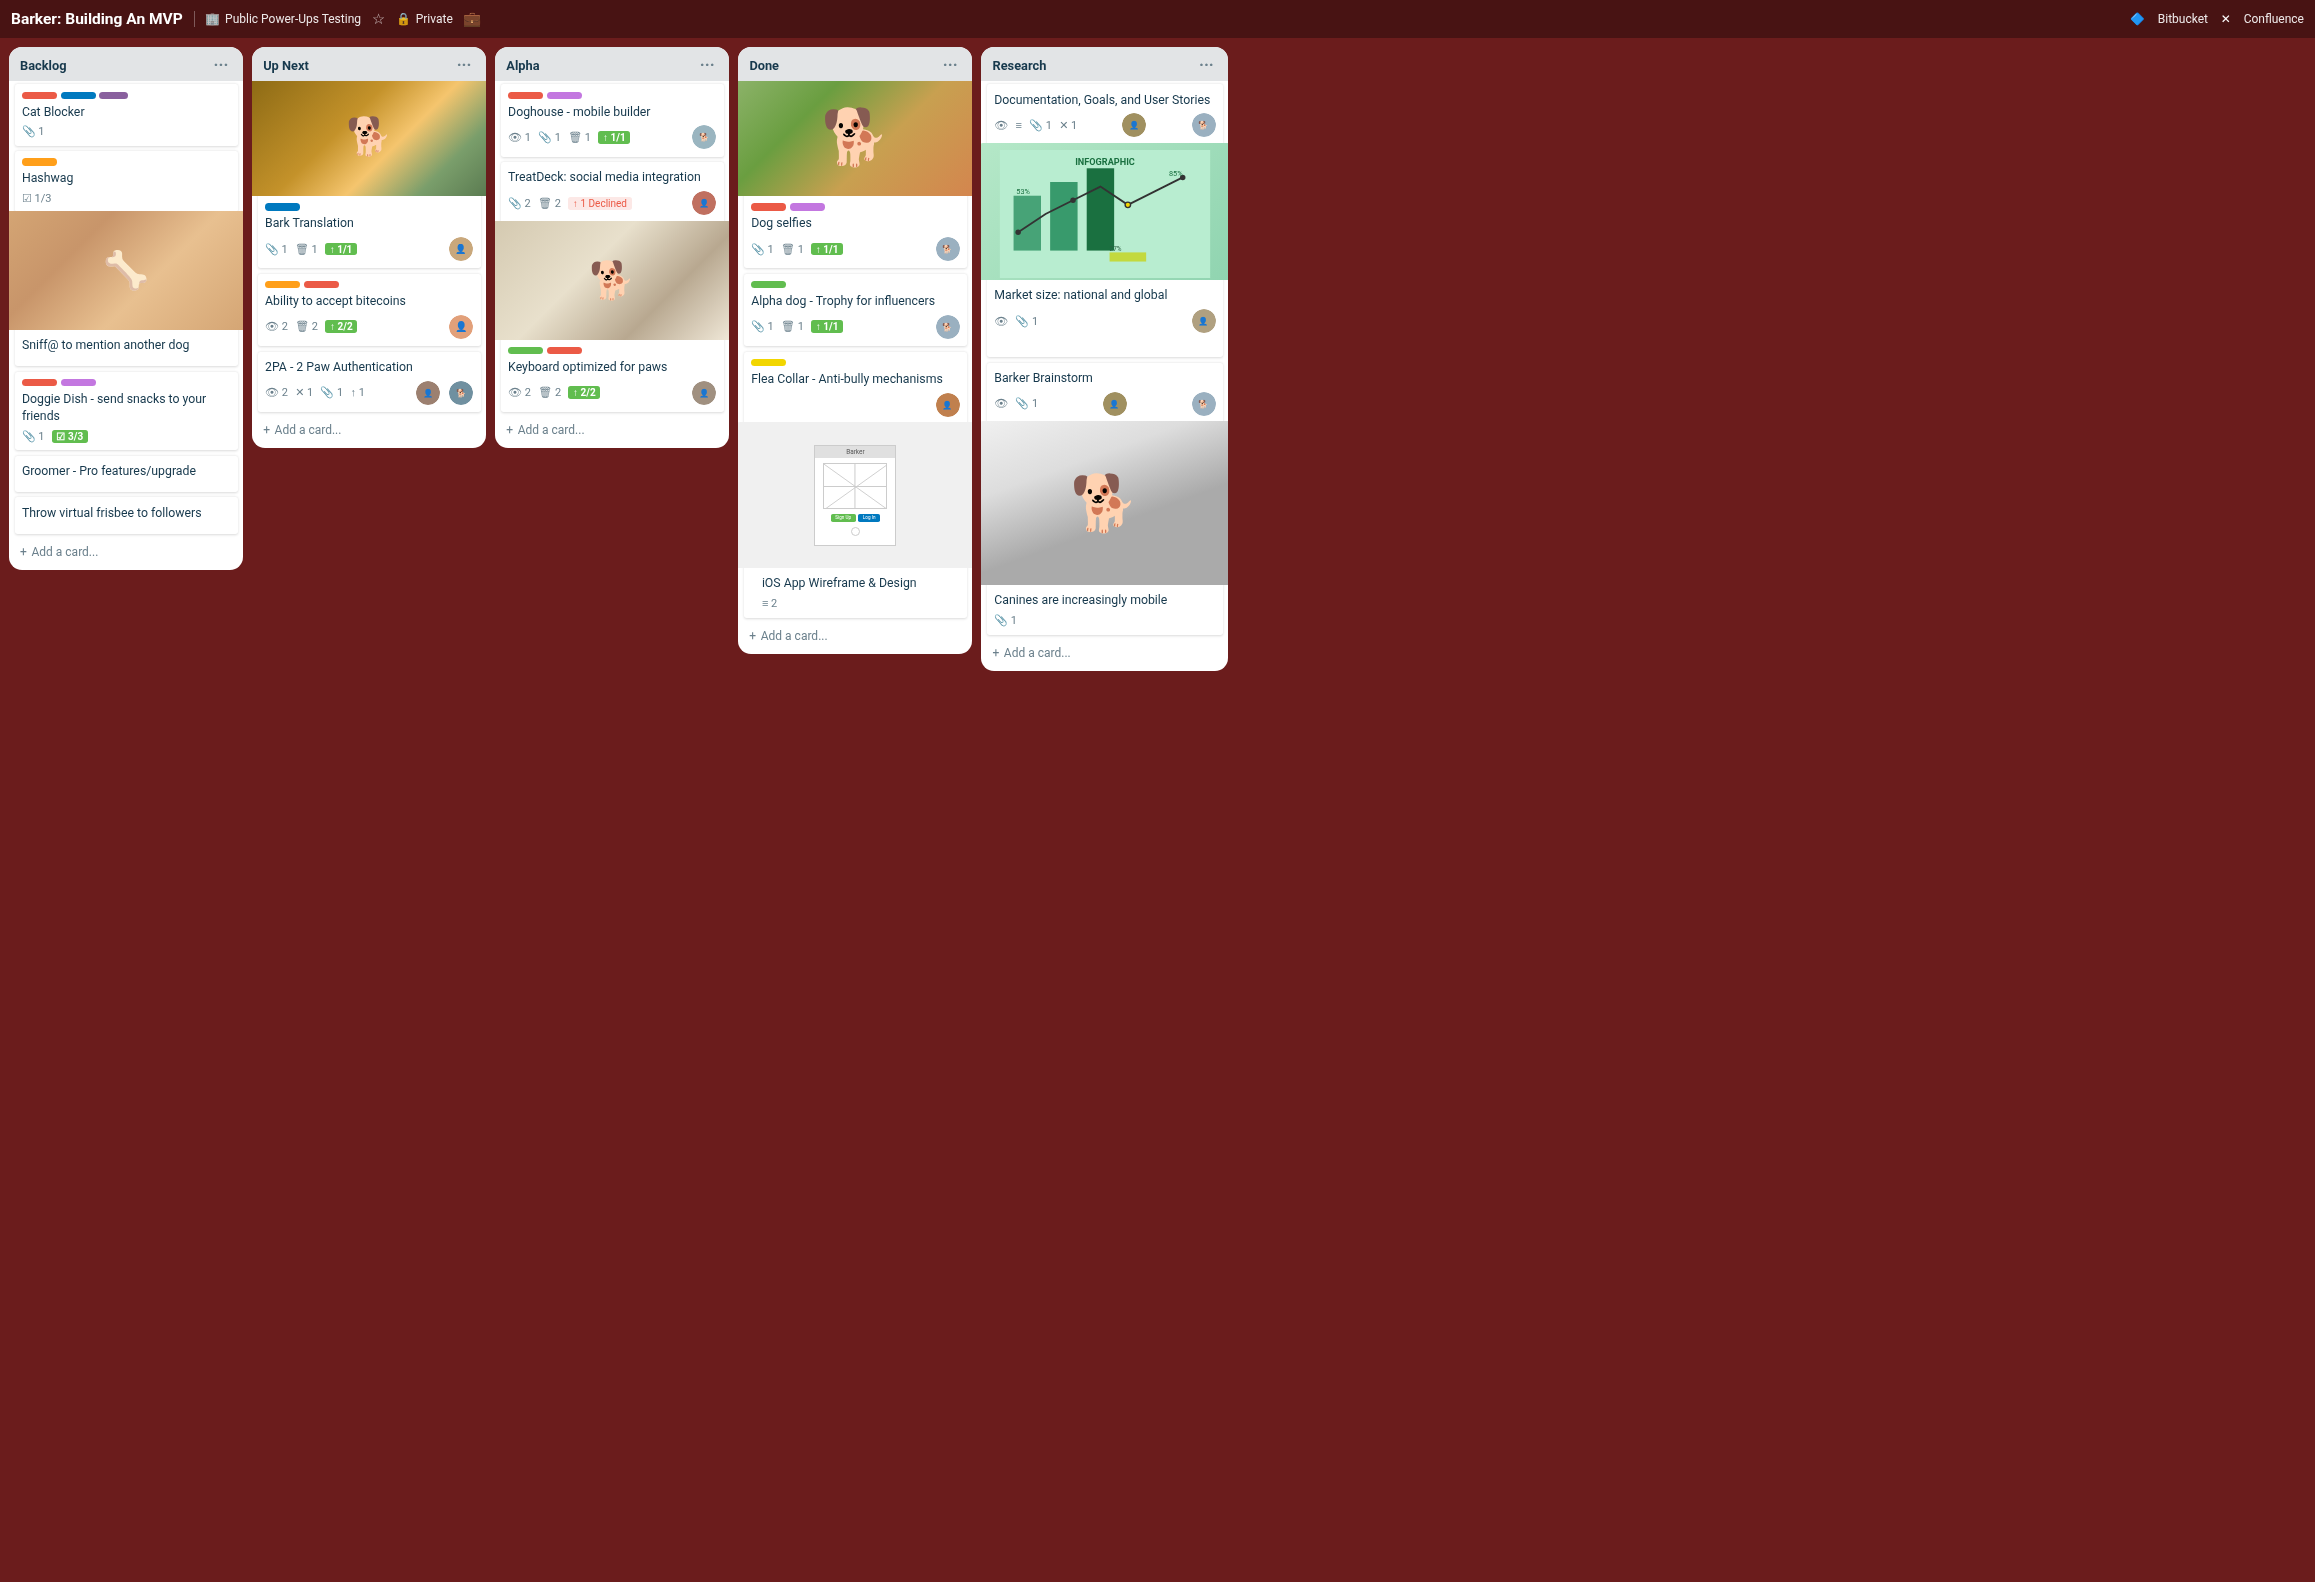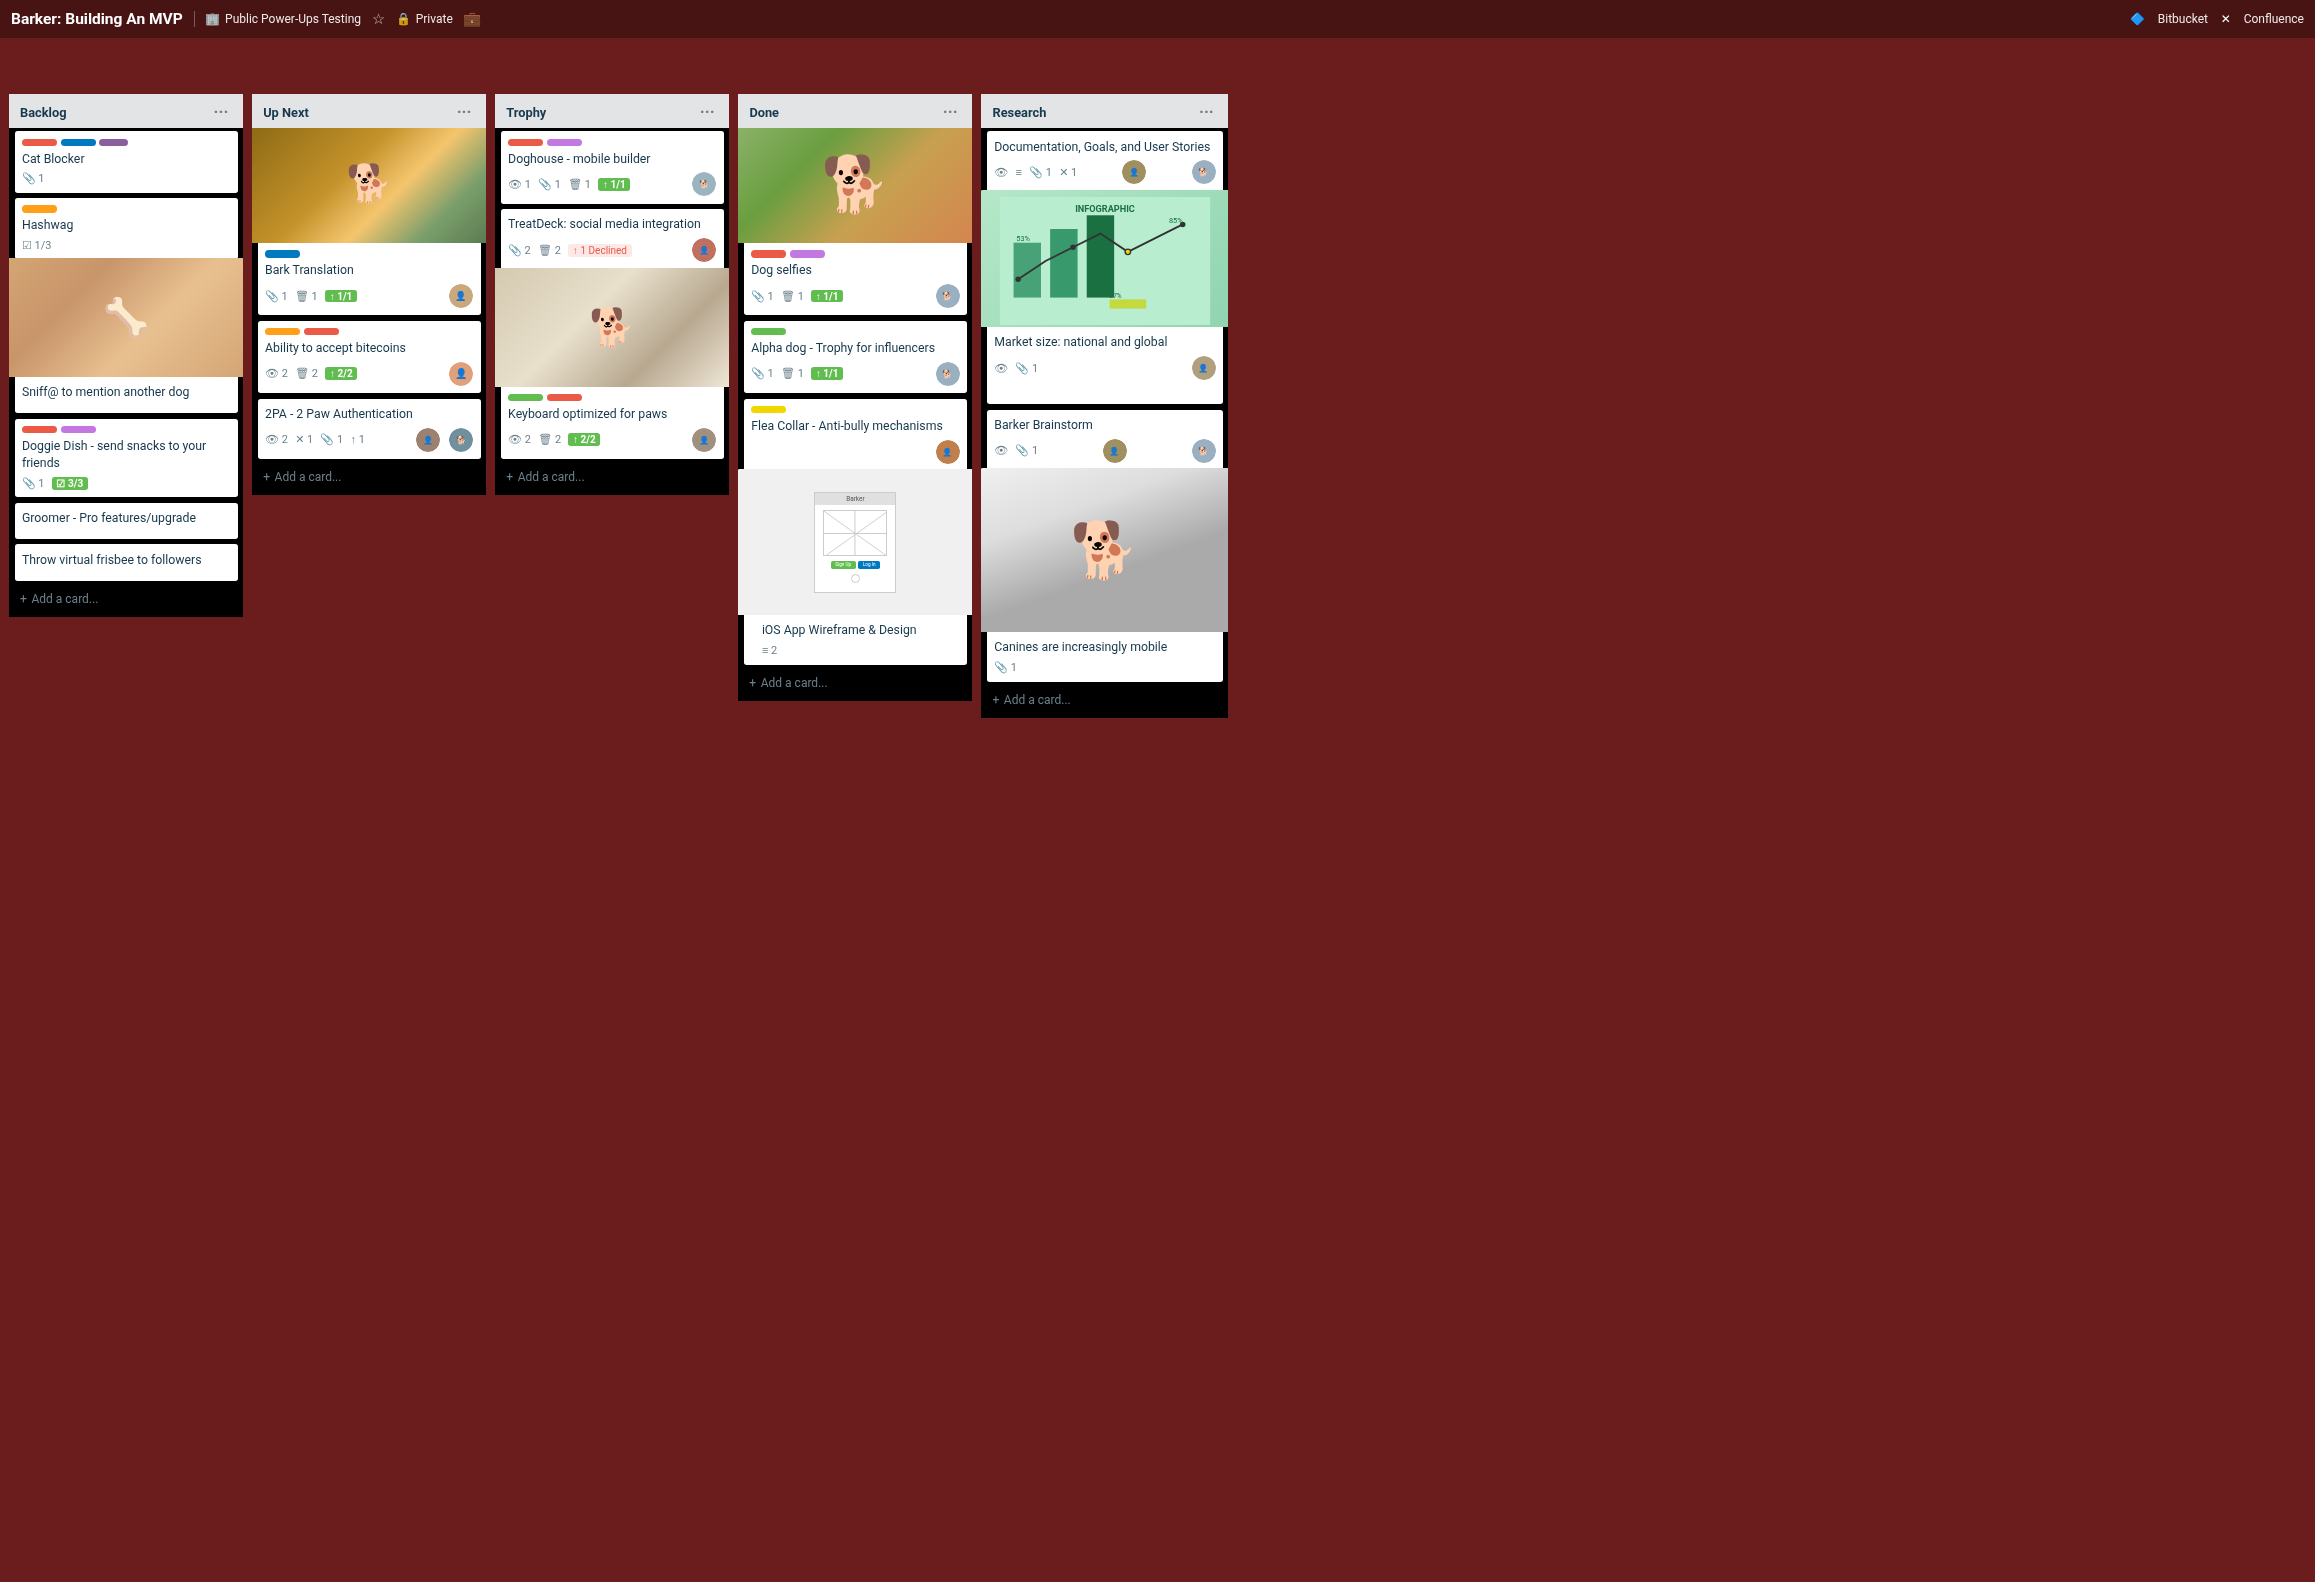--- a/index.html
+++ b/index.html
@@ -53,29 +53,28 @@
       display: flex;
       gap: 9.1px;
       padding: 9.1px;
       align-items: flex-start;
       overflow-x: auto;
       min-height: calc(100vh - 38px);
     }
 
     
     .column {
-      background: #000000;
-      border-radius: 0;
+      background: #ffffff;
+      border-radius: 13px;
       width: 234px;
       min-width: 234px;
       display: flex;
       flex-direction: column;
       max-height: calc(100vh - 57px);
       overflow-y: auto;
-      margin-top: 47px;
     }
     .column-header {
       display: flex;
       align-items: center;
       justify-content: space-between;
       padding: 9.1px 11px 5.5px;
       font-size: 12.8px;
       font-weight: 700;
       color: #17394d;
       position: sticky;
@@ -479,21 +478,21 @@
 
     </div>
     <div class="add-card">
       <span>+</span>
       <span>Add a card...</span>
     </div>
   </div>
 
   <div class="column">
     <div class="column-header">
-      <span class="column-header-title">Trophy</span>
+      <span class="column-header-title">Alpha</span>
       <span class="column-menu">···</span>
     </div>
     <div class="column-cards">
 
       <div class="card">
         <div class="card-labels">
           <span class="label label-red"></span>
           <span class="label" style="background:#c377e0;"></span>
         </div>
         <div class="card-title">Doghouse - mobile builder</div>

